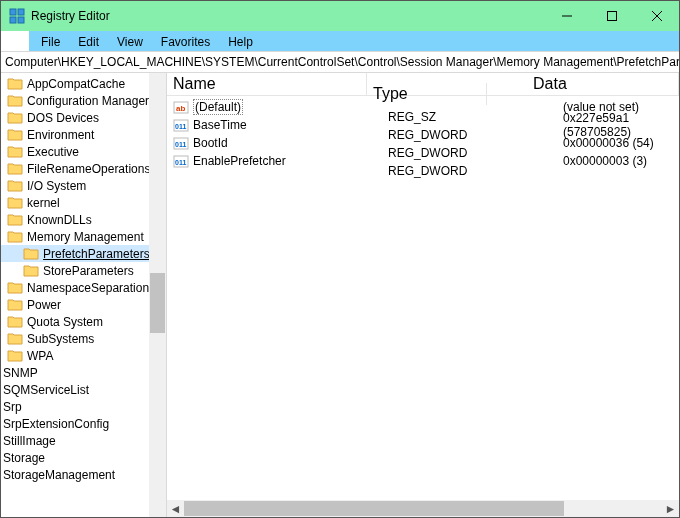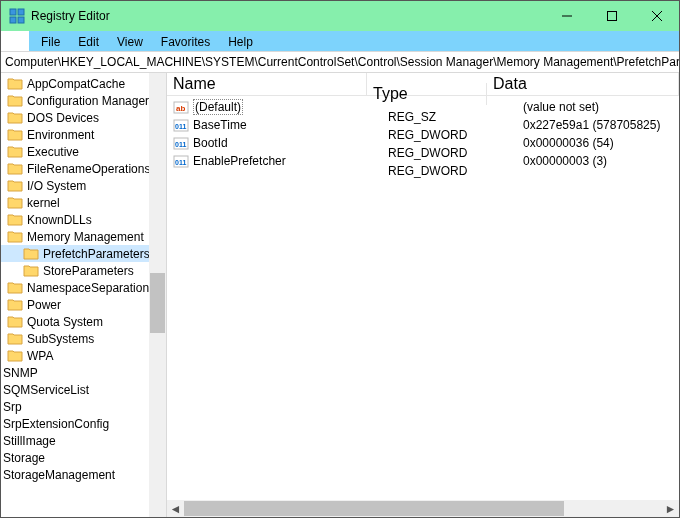--- a/index.html
+++ b/index.html
@@ -77,20 +77,21 @@
     white-space: nowrap;
     font-size: 12px;
   }
   .tree-item .folder {
     width: 16px; height: 13px;
     margin-right: 4px;
     flex: 0 0 auto;
   }
   .tree-item.selected {
     background: #cde8ff;
+    text-decoration: underline;
   }
   .ind-0 { padding-left: 2px; }
   .ind-1 { padding-left: 6px; }
   .ind-2 { padding-left: 22px; }
   .details {
     flex: 1;
     display: flex;
     flex-direction: column;
   }
   .det-header {
@@ -103,21 +104,21 @@
   }
   .det-header .col {
     padding: 0 6px;
     height: 100%;
     display: flex;
     align-items: center;
     border-right: 1px solid #e5e5e5;
   }
   .col-name { width: 200px; }
   .col-type { width: 120px; margin-top: 20px; }
-  .col-data { flex: 1; }
+  .col-data { flex: 1; margin-left: 40px; }
   .det-body { flex: 1; overflow: auto; padding-top: 2px;}
   .row {
     height: 18px;
     display: flex;
     align-items: center;
     font-size: 12px;
     gap: 15px;
   }
   .row .cell { padding: 0 6px; display:flex; align-items:center; gap:4px;}
   .row .cell.col-name { width: 200px; }

